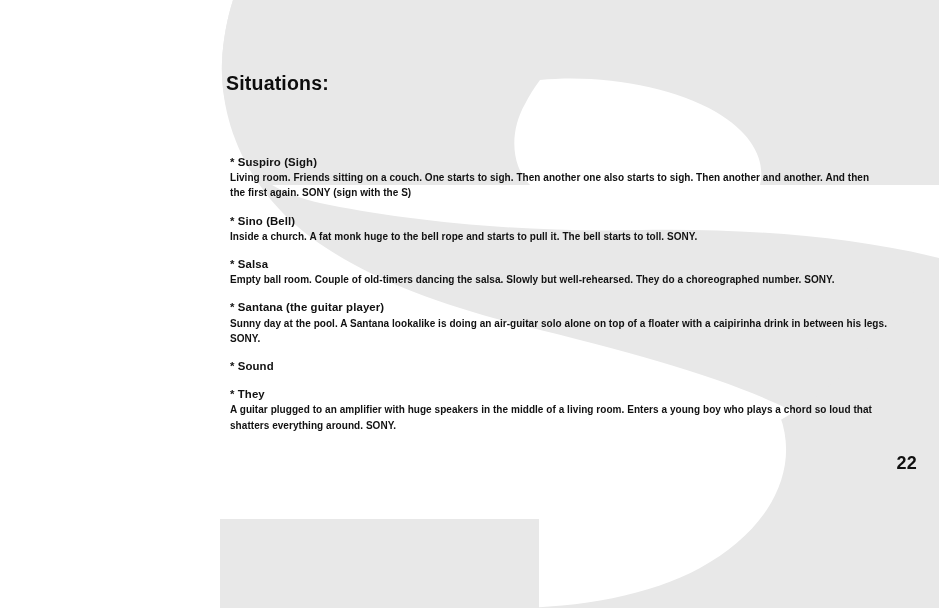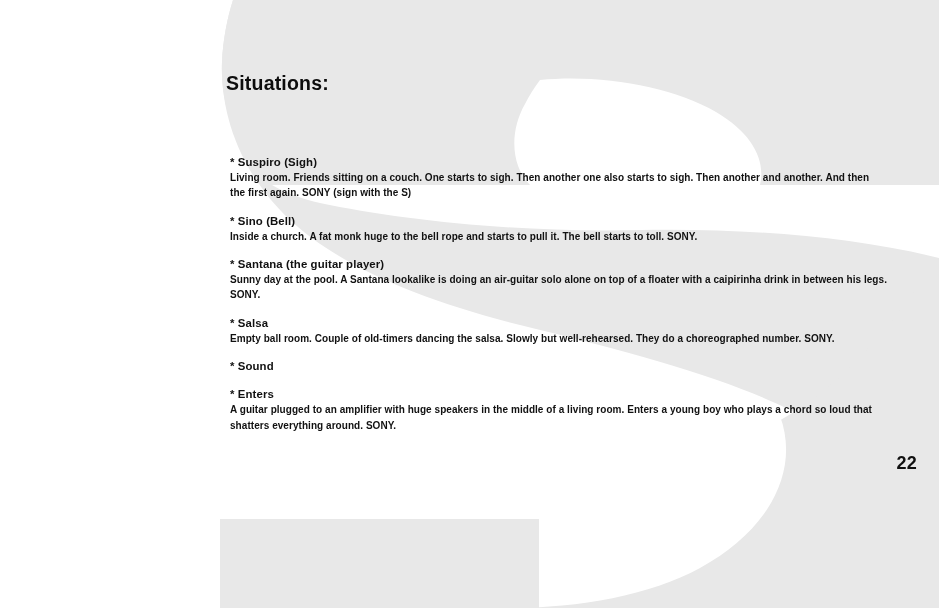--- a/index.html
+++ b/index.html
@@ -116,35 +116,35 @@
         <div class="situation-heading">* Suspiro (Sigh)</div>
         <div class="situation-body">Living room. Friends sitting on a couch. One starts to sigh. Then another one also starts to sigh. Then another and another. And then the first again. SONY (sign with the S)</div>
       </div>
 
       <div class="situation">
         <div class="situation-heading">* Sino (Bell)</div>
         <div class="situation-body">Inside a church. A fat monk huge to the bell rope and starts to pull it. The bell starts to toll. SONY.</div>
       </div>
 
       <div class="situation">
-        <div class="situation-heading">* Santana (the guitar player)</div>
-        <div class="situation-body">Sunny day at the pool. A Santana lookalike is doing an air-guitar solo alone on top of a floater with a caipirinha drink in between his legs. SONY.</div>
+        <div class="situation-heading">* Salsa</div>
+        <div class="situation-body">Empty ball room. Couple of old-timers dancing the salsa. Slowly but well-rehearsed. They do a choreographed number. SONY.</div>
       </div>
 
       <div class="situation">
-        <div class="situation-heading">* Salsa</div>
-        <div class="situation-body">Empty ball room. Couple of old-timers dancing the salsa. Slowly but well-rehearsed. They do a choreographed number. SONY.</div>
+        <div class="situation-heading">* Santana (the guitar player)</div>
+        <div class="situation-body">Sunny day at the pool. A Santana lookalike is doing an air-guitar solo alone on top of a floater with a caipirinha drink in between his legs. SONY.</div>
       </div>
 
       <div class="situation">
         <div class="situation-heading">* Sound</div>
       </div>
 
       <div class="situation">
-        <div class="situation-heading">* Enters</div>
+        <div class="situation-heading">* They</div>
         <div class="situation-body">A guitar plugged to an amplifier with huge speakers in the middle of a living room. Enters a young boy who plays a chord so loud that shatters everything around. SONY.</div>
       </div>
 
     </div>
 
     <div class="page-number">22</div>
 
   </div>
 </div>
 

